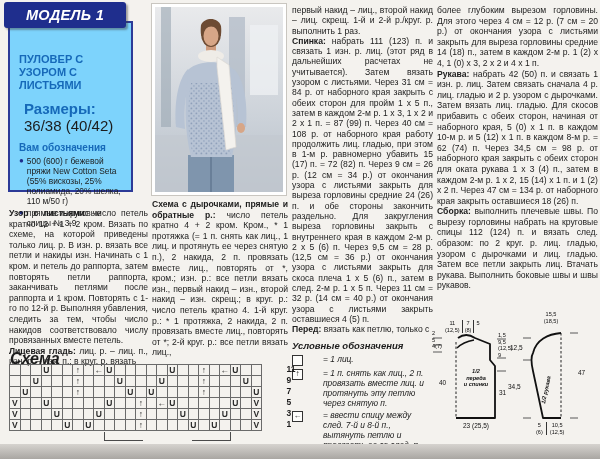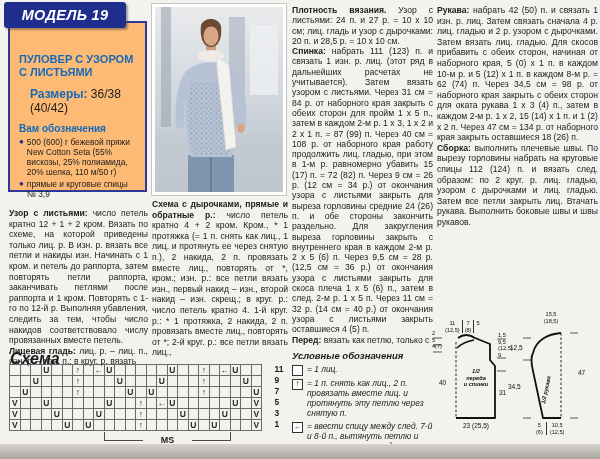--- a/index.html
+++ b/index.html
@@ -5,64 +5,64 @@
   html,body{margin:0;padding:0;}
   body{
     width:600px;height:459px;position:relative;overflow:hidden;
     background:#f4f2ee;
     font-family:"Liberation Sans","DejaVu Sans",sans-serif;
     color:#1c1c1c;
   }
   .abs{position:absolute;}
   
   .info-box{
-    left:8px;top:21px;width:139px;height:171px;
-    border:2px solid #2c3a97;background:#fdba74;box-sizing:border-box;
+    left:8px;top:21px;width:125px;height:171px;
+    border:2px solid #2c3a97;background:#7dd3fc;box-sizing:border-box;
     padding:30px 8px 0 9px;
   }
   .model-tab{
     left:4px;top:2px;width:122px;height:26px;
     background:#1f2e8d;color:#fff;font-weight:bold;font-style:italic;
     font-size:14.5px;letter-spacing:.3px;
     display:flex;align-items:center;justify-content:center;
     border-radius:3px;box-shadow:2px 2px 2px rgba(60,60,60,.45);
     z-index:3;
   }
   .pattern-title{color:#1669b9;font-weight:bold;font-size:11px;line-height:13px;margin:0 0 8px 0;}
-  .sizes-line{font-size:12px;margin:0 0 8px 11px;}
+  .sizes-line{font-size:15px;margin:0 0 8px 5px;}
   .sizes-line b{color:#1669b9;}
   .need-label{color:#1669b9;font-weight:bold;font-size:10px;margin:0 0 3px 0;}
   .mat-item{display:flex;font-size:8.4px;line-height:10px;margin-bottom:2px;text-align:left;}
   .mat-bullet{color:#1f2e8d;font-size:8px;margin-right:3px;line-height:10px;}
   
   .photo{left:151px;top:3px;width:136px;height:193px;background:#fff;
     border:1px solid #c9c6c0;box-sizing:border-box;padding:3px;}
   .photo svg{display:block;width:128px;height:185px;}
   
   .col{text-align:justify;font-size:8.6px;line-height:10.6px;}
   .col1{left:9px;top:199px;width:139px;margin-top:9px;}
   .col2{left:152px;top:199px;width:136px;}
   .col3{left:292px;top:5px;width:141px;line-height:10.3px;}
   .col4{left:437px;top:5px;width:161px;}
   .para{margin:0;}
   .para b{font-weight:bold;}
   
   .legend-title{font-weight:bold;font-style:italic;font-size:9.5px;margin:6px 0 4px 0;text-align:left;}
-  .legend-item{display:flex;font-style:italic;font-size:8.4px;line-height:9.9px;margin-bottom:3px;text-align:left;}
+  .legend-item{display:flex;font-style:italic;font-size:8.4px;line-height:9.9px;margin-bottom:3px;text-align:left;gap:16px;}
   .legend-sym{flex:none;width:9px;height:9px;border:1.2px solid #333;margin:0 4px 0 0;
     font-size:8px;line-height:8.5px;text-align:center;font-weight:bold;background:#fdfdfb;}
   
   .chart-title{left:10px;top:350px;font-weight:bold;font-style:italic;font-size:16px;}
   .chart{left:9px;top:364px;}
   .chart-grid{display:inline-block;border-left:1px solid #6a6a6a;border-bottom:1px solid #6a6a6a;vertical-align:top;}
   .chart-row{display:flex;}
   .chart-cell{width:10.5px;height:11px;box-sizing:border-box;
     border-top:1px solid #6a6a6a;border-right:1px solid #6a6a6a;
     font-size:8.5px;line-height:10px;text-align:center;font-weight:bold;color:#2b2b2b;}
-  .chart-nums{display:inline-block;margin-left:8px;vertical-align:top;}
+  .chart-nums{display:inline-block;margin-left:20px;vertical-align:top;}
   .chart-num{height:11px;font-size:8.5px;line-height:11px;font-weight:bold;}
   .ms-bracket{margin-left:95px;width:127px;height:14px;position:relative;margin-top:1px;}
   .ms-bracket .tickL,.ms-bracket .tickR{position:absolute;top:0;width:1px;height:9px;background:#4a4a4a;}
   .ms-bracket .tickL{left:0;} .ms-bracket .tickR{right:0;}
   .ms-bracket .lineL,.ms-bracket .lineR{position:absolute;top:8px;height:1px;background:#4a4a4a;width:38px;}
   .ms-bracket .lineL{left:1px;} .ms-bracket .lineR{right:1px;}
   .ms-label{position:absolute;left:0;right:0;top:3px;text-align:center;font-size:9px;font-weight:bold;}
   
   .schematics{left:430px;top:308px;width:170px;height:136px;}
   .schematics svg{position:absolute;left:0;top:0;}
@@ -76,21 +76,21 @@
   .bott-meas{display:flex;}
   .bott-meas span{white-space:pre-line;text-align:center;padding:0 3px;}
   .bott-meas span + span{border-left:1px solid #333;}
   
   .bottom-strip{left:0;top:444px;width:600px;height:15px;
     background:linear-gradient(#d6d3cf,#a9a6a2);}
 </style>
 </head>
 <body>
 
-<div class="abs model-tab">МОДЕЛЬ 19</div>
+<div class="abs model-tab">МОДЕЛЬ 1</div>
 
 <div class="abs info-box">
   <div class="pattern-title">ПУЛОВЕР С УЗОРОМ С ЛИСТЬЯМИ</div>
   <div class="sizes-line">
     <b>Размеры:</b>
     <span>36/38 (40/42)</span>
   </div>
   <div class="need-label">Вам обозначения</div>
   <div class="mat-item">
     <span class="mat-bullet">●</span>
@@ -152,22 +152,21 @@
 
 <div class="abs col col2">
   <p class="para">
     <b>Схема с дырочками, прямые и обратные р.:</b>
     <span>число петель кратно 4 + 2 кром. Кром., * 1 протяжка (= 1 п. снять как лиц., 1 лиц. и протянуть ее через снятую п.), 2 накида, 2 п. провязать вместе лиц., повторять от *, кром.; изн. р.: все петли вязать изн., первый накид – изн., второй накид – изн. скрещ.; в круг. р.: число петель кратно 4. 1-й круг. р.: * 1 протяжка, 2 накида, 2 п. провязать вместе лиц., повторять от *; 2-й круг. р.: все петли вязать лиц.,</span>
   </p>
 </div>
 
 <div class="abs col col3">
   <p class="para">
-    <b>Плотность вязания.</b>
-    <span>Узор с листьями: 24 п. и 27 р. = 10 х 10 см; лиц. гладь и узор с дырочками: 20 п. и 28,5 р. = 10 х 10 см.</span>
+    <span>первый накид – лиц., второй накид – лиц. скрещ. 1-й и 2-й р./круг. р. выполнить 1 раз.</span>
   </p>
   <p class="para">
     <b>Спинка:</b>
     <span>набрать 111 (123) п. и связать 1 изн. р. лиц. (этот ряд в дальнейших расчетах не учитывается). Затем вязать узором с листьями. Через 31 см = 84 р. от наборного края закрыть с обеих сторон для пройм 1 х 5 п., затем в каждом 2-м р. 1 х 3, 1 х 2 и 2 х 1 п. = 87 (99) п. Через 40 см = 108 р. от наборного края работу продолжить лиц. гладью, при этом в 1-м р. равномерно убавить 15 (17) п. = 72 (82) п. Через 9 см = 26 р. (12 см = 34 р.) от окончания узора с листьями закрыть для выреза горловины средние 24 (26) п. и обе стороны закончить раздельно. Для закругления выреза горловины закрыть с внутреннего края в каждом 2-м р. 2 х 5 (6) п. Через 9,5 см = 28 р. (12,5 см = 36 р.) от окончания узора с листьями закрыть для скоса плеча 1 х 5 (6) п., затем в след. 2-м р. 1 х 5 п. Через 11 см = 32 р. (14 см = 40 р.) от окончания узора с листьями закрыть оставшиеся 4 (5) п.</span>
   </p>
   <p class="para">
     <b>Перед:</b>
     <span>вязать как петлю, только с</span>
   </p>
   <div class="legend-title">Условные обозначения</div>
@@ -179,20 +178,23 @@
     <span class="legend-sym">↑</span>
     <span>= 1 п. снять как лиц., 2 п. провязать вместе лиц. и протянуть эту петлю через снятую п.</span>
   </div>
   <div class="legend-item">
     <span class="legend-sym">←</span>
     <span>= ввести спицу между след. 7-й и 8-й п., вытянуть петлю и провязать ее со след. п. вместе лиц., след. петли провязать по рисунку</span>
   </div>
 </div>
 
 <div class="abs col col4">
+  <p class="para">
+    <span>более глубоким вырезом горловины. Для этого через 4 см = 12 р. (7 см = 20 р.) от окончания узора с листьями закрыть для выреза горловины средние 14 (18) п., затем в каждом 2-м р. 1 (2) х 4, 1 (0) х 3, 2 х 2 и 4 х 1 п.</span>
+  </p>
   <p class="para">
     <b>Рукава:</b>
     <span>набрать 42 (50) п. и связать 1 изн. р. лиц. Затем связать сначала 4 р. лиц. гладью и 2 р. узором с дырочками. Затем вязать лиц. гладью. Для скосов прибавить с обеих сторон, начиная от наборного края, 5 (0) х 1 п. в каждом 10-м р. и 5 (12) х 1 п. в каждом 8-м р. = 62 (74) п. Через 34,5 см = 98 р. от наборного края закрыть с обеих сторон для оката рукава 1 х 3 (4) п., затем в каждом 2-м р. 1 х 2, 15 (14) х 1 п. и 1 (2) х 2 п. Через 47 см = 134 р. от наборного края закрыть оставшиеся 18 (26) п.</span>
   </p>
   <p class="para">
     <b>Сборка:</b>
     <span>выполнить плечевые швы. По вырезу горловины набрать на круговые спицы 112 (124) п. и вязать след. образом: по 2 круг. р. лиц. гладью, узором с дырочками и лиц. гладью. Затем все петли закрыть лиц. Втачать рукава. Выполнить боковые швы и швы рукавов.</span>
   </p>
 </div>
 
@@ -346,21 +348,20 @@
         <div class="chart-cell">U</div>
         <div class="chart-cell"></div>
         <div class="chart-cell"></div>
         <div class="chart-cell"></div>
         <div class="chart-cell">V</div>
       </div></div>
   <div class="chart-nums"><div class="chart-num">11</div><div class="chart-num">9</div><div class="chart-num">7</div><div class="chart-num">5</div><div class="chart-num">3</div><div class="chart-num">1</div></div>
   <div class="ms-bracket">
     <span class="tickL"></span>
       <span class="lineL"></span>
-    <span class="ms-label">MS</span>
     <span class="lineR"></span>
       <span class="tickR"></span>
   </div>
 </div>
 
 <div class="abs schematics">
   <svg width="170" height="136" viewBox="0 0 170 136">
 
     <path d="M26,34 L26,110" stroke="#222" stroke-width="1" fill="none" stroke-dasharray="2.5,2"></path>
     <path d="M26,110 L65,110 L65,58 L60,52 L60,36 L45,30 Q36,24 28,30" stroke="#111" stroke-width="1.8" fill="none" stroke-linejoin="round"></path>

